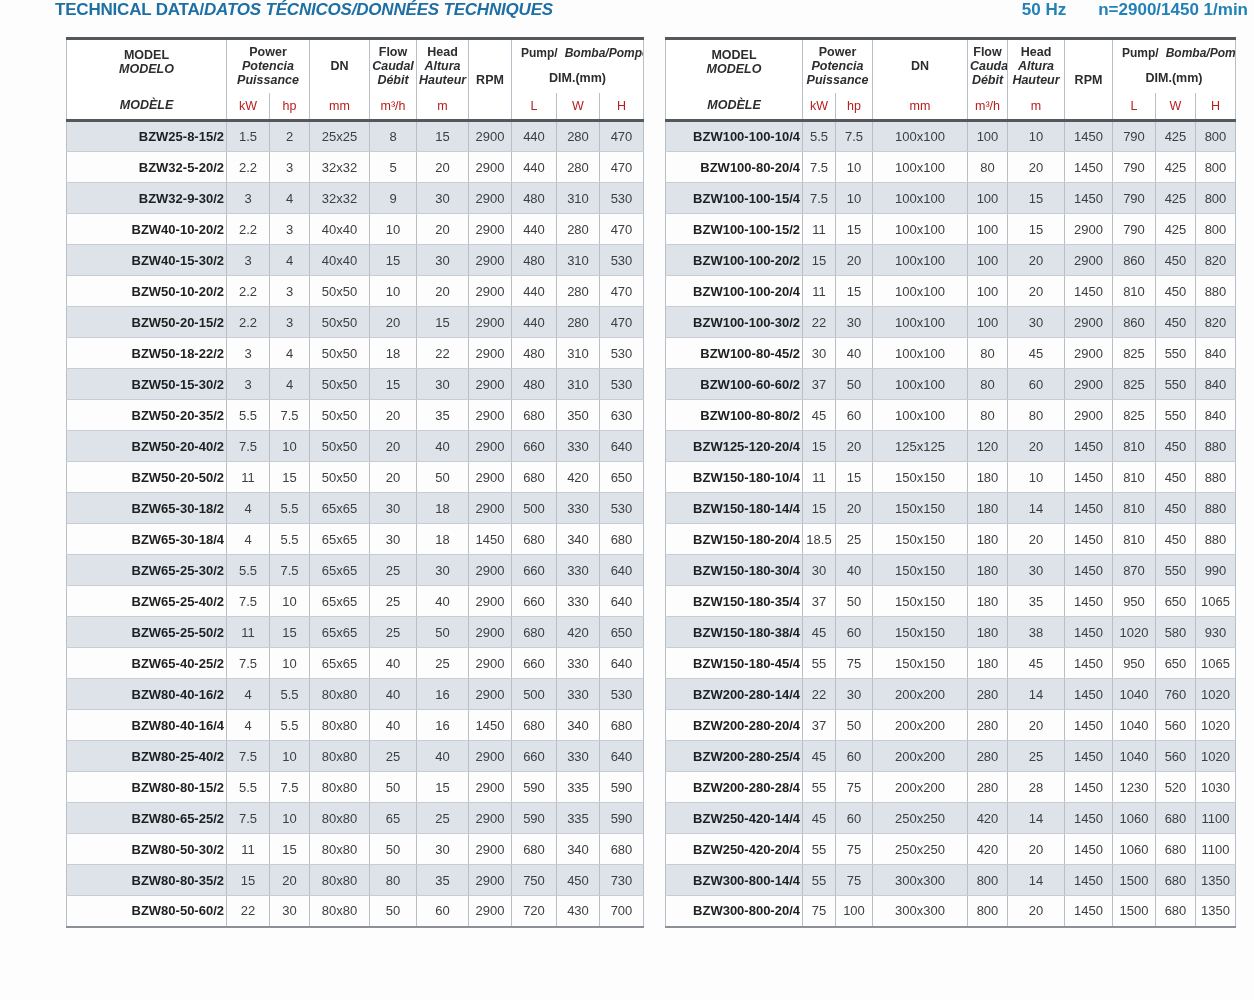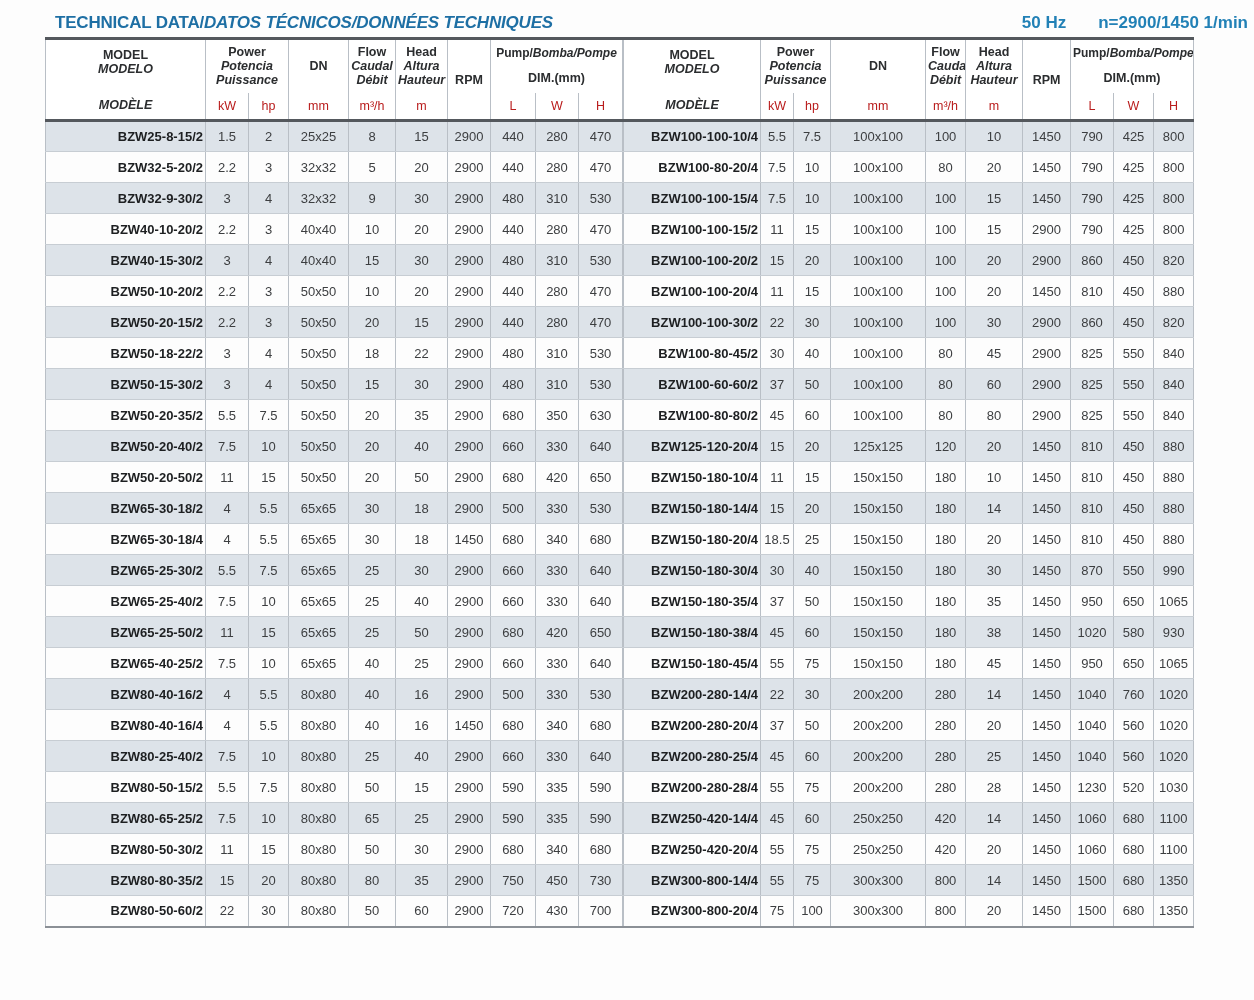--- a/index.html
+++ b/index.html
@@ -8,41 +8,41 @@
     --line:#b9bfc6; --heavy:#54585d; --bottom:#8b9096;
     --text:#3c3e40; --model:#1d1f21; --htext:#2b2d2f;
   }
   *{box-sizing:border-box;}
   html,body{margin:0;padding:0;}
   body{
     width:1254px;height:1000px;overflow:hidden;background:#fdfdfd;
     font-family:"Liberation Sans",sans-serif;
   }
   .topbar{display:flex;justify-content:space-between;align-items:flex-start;
-    padding:13px 6px 0 55px;height:31px;}
+    padding:0 6px 0 55px;height:31px;}
   .title{font-size:17px;font-weight:bold;color:var(--accent);letter-spacing:-0.2px;white-space:nowrap;}
   .title .it{font-style:italic;}
   .freq{display:flex;gap:32px;font-size:17px;font-weight:bold;color:var(--accent2);white-space:nowrap;}
-  .tables{display:flex;padding-left:45px;margin-top:6px;align-items:flex-start;border-radius:19px;}
+  .tables{display:flex;gap:21px;padding-left:66px;margin-top:6px;align-items:flex-start;border-radius:19px;}
   table.dt{border-collapse:collapse;table-layout:fixed;border-top:3px solid var(--heavy);}
   table.left{width:577px;}
   table.right{width:570px;}
   .dt th,.dt td{border-left:1px solid var(--line);border-right:1px solid var(--line);
     padding:0 2px;text-align:center;overflow:hidden;white-space:nowrap;}
   .dt thead th{background:#ffffff;color:var(--htext);vertical-align:middle;}
   .dt thead tr.r1 th{height:54px;}
   .dt thead tr.r2 th{height:28px;font-weight:normal;font-size:12.5px;color:#b91c1c;}
   .dt thead tr:last-child th, .dt thead th[rowspan]{border-bottom:3px solid var(--heavy);}
   .hen{font-weight:bold;font-size:12.5px;line-height:1.12;}
   .hit{font-weight:bold;font-style:italic;font-size:12.5px;line-height:1.12;}
   .gap{margin-top:22px;}
   .rpm-h{vertical-align:middle;padding-bottom:24px;}
   .model-h{vertical-align:middle;}
   .dim1{font-size:12px;line-height:1.15;}
-  .dim1 .hen,.dim1 .hit{font-size:12px;display:inline;}
+  .dim1 .hen,.dim1 .hit{font-size:12px;display:inline;margin-left:7px;}
   .dim2{font-size:12.5px;margin-top:10px;}
   .dt tbody td{height:31px;font-size:13px;color:var(--text);
     border-top:1px solid #c7cdd3;border-bottom:1px solid #c7cdd3;}
   .dt tbody td.model{font-weight:bold;color:var(--model);font-size:13px;text-align:right;}
   .dt tbody tr.shade td{background:var(--shade);}
   .dt tbody tr:last-child td{border-bottom:2px solid var(--bottom);}
 </style>
 </head>
 <body>
 
@@ -360,21 +360,21 @@
           <td>10</td>
           <td>80x80</td>
           <td>25</td>
           <td>40</td>
           <td>2900</td>
           <td>660</td>
           <td>330</td>
           <td>640</td>
         </tr>
         <tr>
-          <td class="model">BZW80-50-15/2</td>
+          <td class="model">BZW80-80-15/2</td>
           <td>5.5</td>
           <td>7.5</td>
           <td>80x80</td>
           <td>50</td>
           <td>15</td>
           <td>2900</td>
           <td>590</td>
           <td>335</td>
           <td>590</td>
         </tr>

